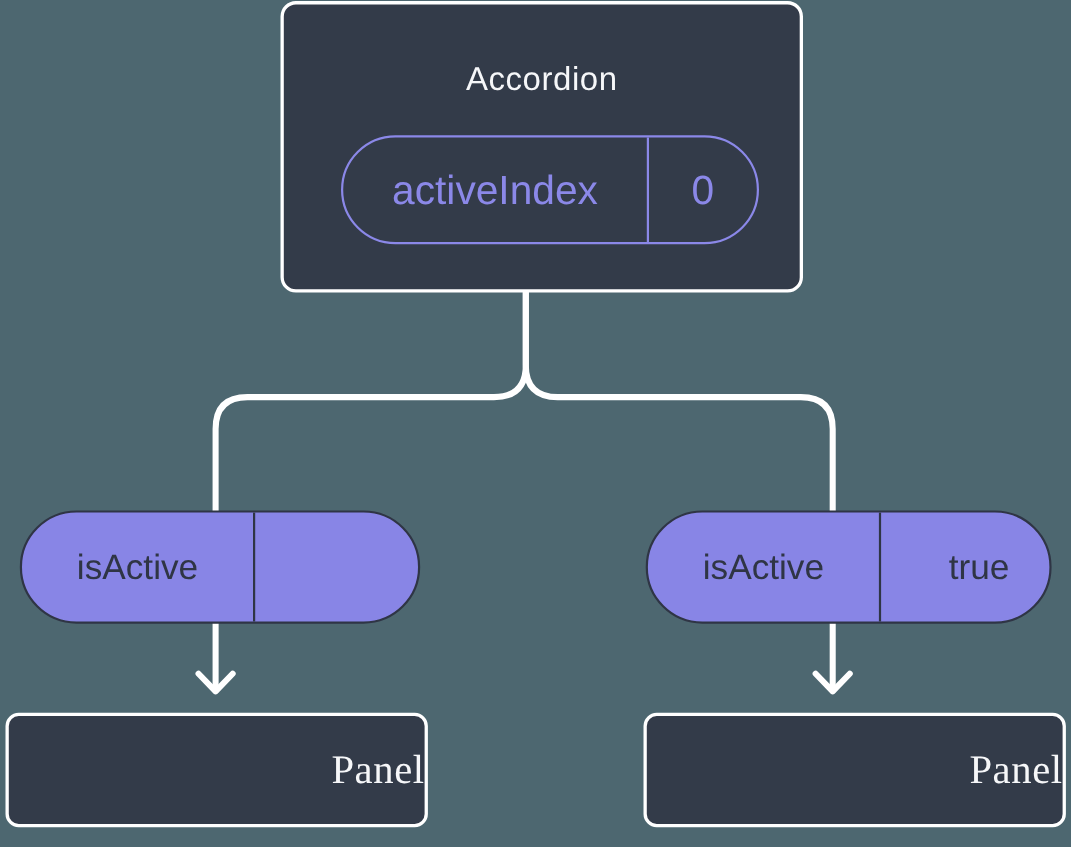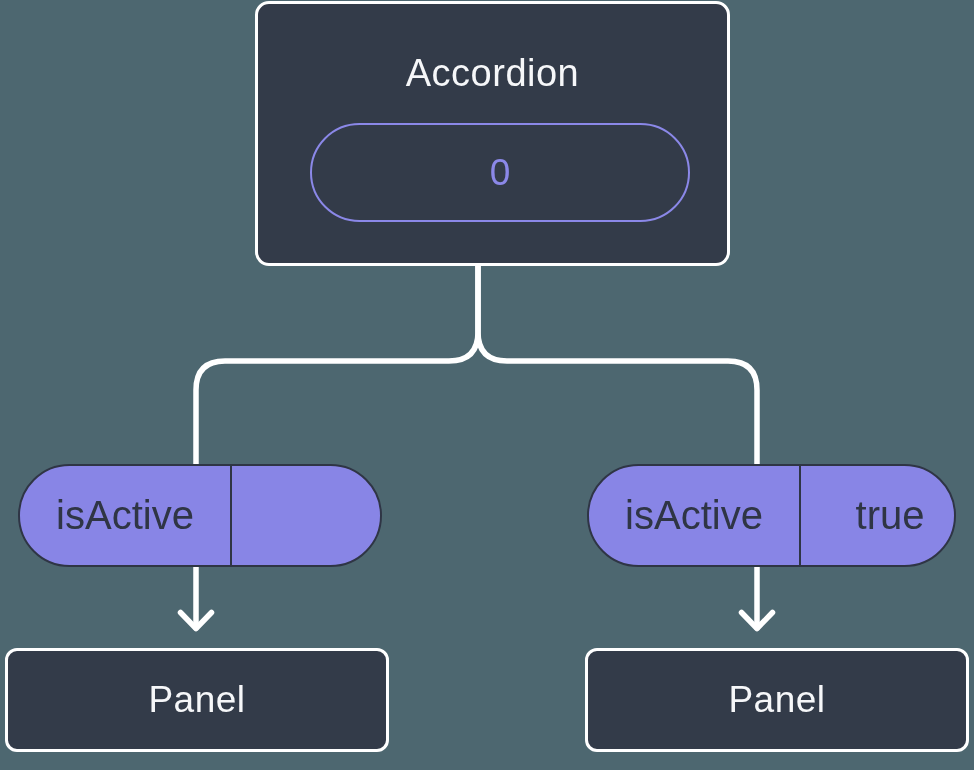--- a/index.html
+++ b/index.html
@@ -47,21 +47,21 @@
     left: 255px; top: 1px;
     width: 475px; height: 265px;
   }
   .node-title {
     position: absolute;
     top: 44px; left: 0;
     width: 100%;
     height: 50px;
     line-height: 50px;
     text-align: center;
-    font-size: 38px;
+    font-size: 30px;
     font-weight: 500;
     color: var(--light-text);
     letter-spacing: 0.5px;
   }
   .state-pill {
     position: absolute;
     left: 52px; top: 119px;
     width: 380px; height: 99px;
     border: 2px solid var(--accent-purple-light);
     border-radius: 50px;
@@ -88,21 +88,21 @@
   .prop-pill {
     position: absolute;
     top: 464px;
     height: 103px;
     background: var(--accent-purple);
     border: 2.5px solid var(--dark-text);
     border-radius: 52px;
     display: flex;
     align-items: stretch;
     color: var(--dark-text);
-    font-size: 40px;
+    font-size: 32px;
     font-weight: 500;
     z-index: 1;
     gap: 25px;
   }
   .prop-pill .cell-name {
     width: 212px;
     display: flex;
     align-items: center;
     justify-content: center;
     border-right: 2.5px solid var(--dark-text);
@@ -114,44 +114,46 @@
     justify-content: center;
   }
   .prop-pill-left  { left: 18px;  width: 364px; }
   .prop-pill-right { left: 587px; width: 369px; }
   .node-panel {
     top: 648px;
     width: 384px; height: 104px;
     border-radius: 12px;
     display: flex;
     align-items: center;
-    justify-content: center;
+    justify-content: flex-end;
     font-size: 37px;
     font-weight: 500;
     color: var(--light-text);
     letter-spacing: 0.5px;
+    font-family: Liberation Serif, serif;
   }
   .node-panel-left  { left: 5px; }
   .node-panel-right { left: 585px; }
 </style>
 </head>
 <body>
 
 <div class="diagram">
 
   <svg class="connectors" width="974" height="770" viewBox="0 0 974 770" xmlns="http://www.w3.org/2000/svg">
     <path d="M478,266 L478,332 Q478,361 449,361 L225,361 Q196,361 196,390 L196,628"></path>
     <path d="M478,266 L478,332 Q478,361 507,361 L728,361 Q757,361 757,390 L757,628"></path>
     <path d="M180.5,612.5 L196,628.5 L211.5,612.5"></path>
     <path d="M741.5,612.5 L757,628.5 L772.5,612.5"></path>
   </svg>
 
   <div class="node node-root">
     <div class="node-title">Accordion</div>
     <div class="state-pill">
+      <div class="cell-name">activeIndex</div>
       <div class="cell-value">0</div>
     </div>
   </div>
 
   <div class="prop-pill prop-pill-left">
     <div class="cell-name">isActive</div>
   </div>
 
   <div class="prop-pill prop-pill-right">
     <div class="cell-name">isActive</div>

